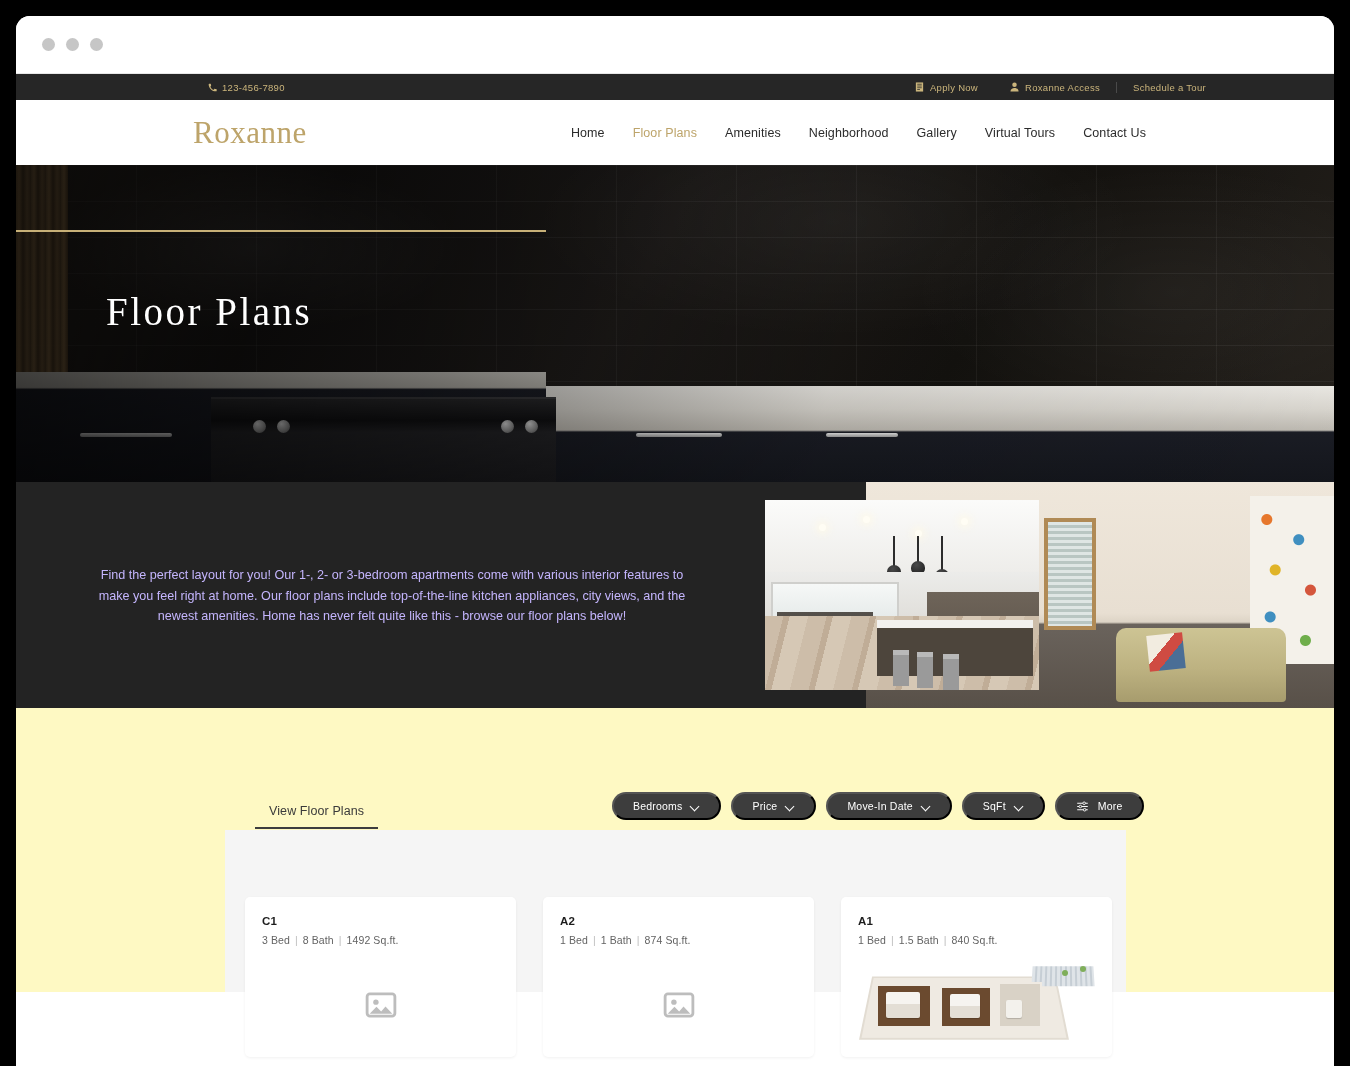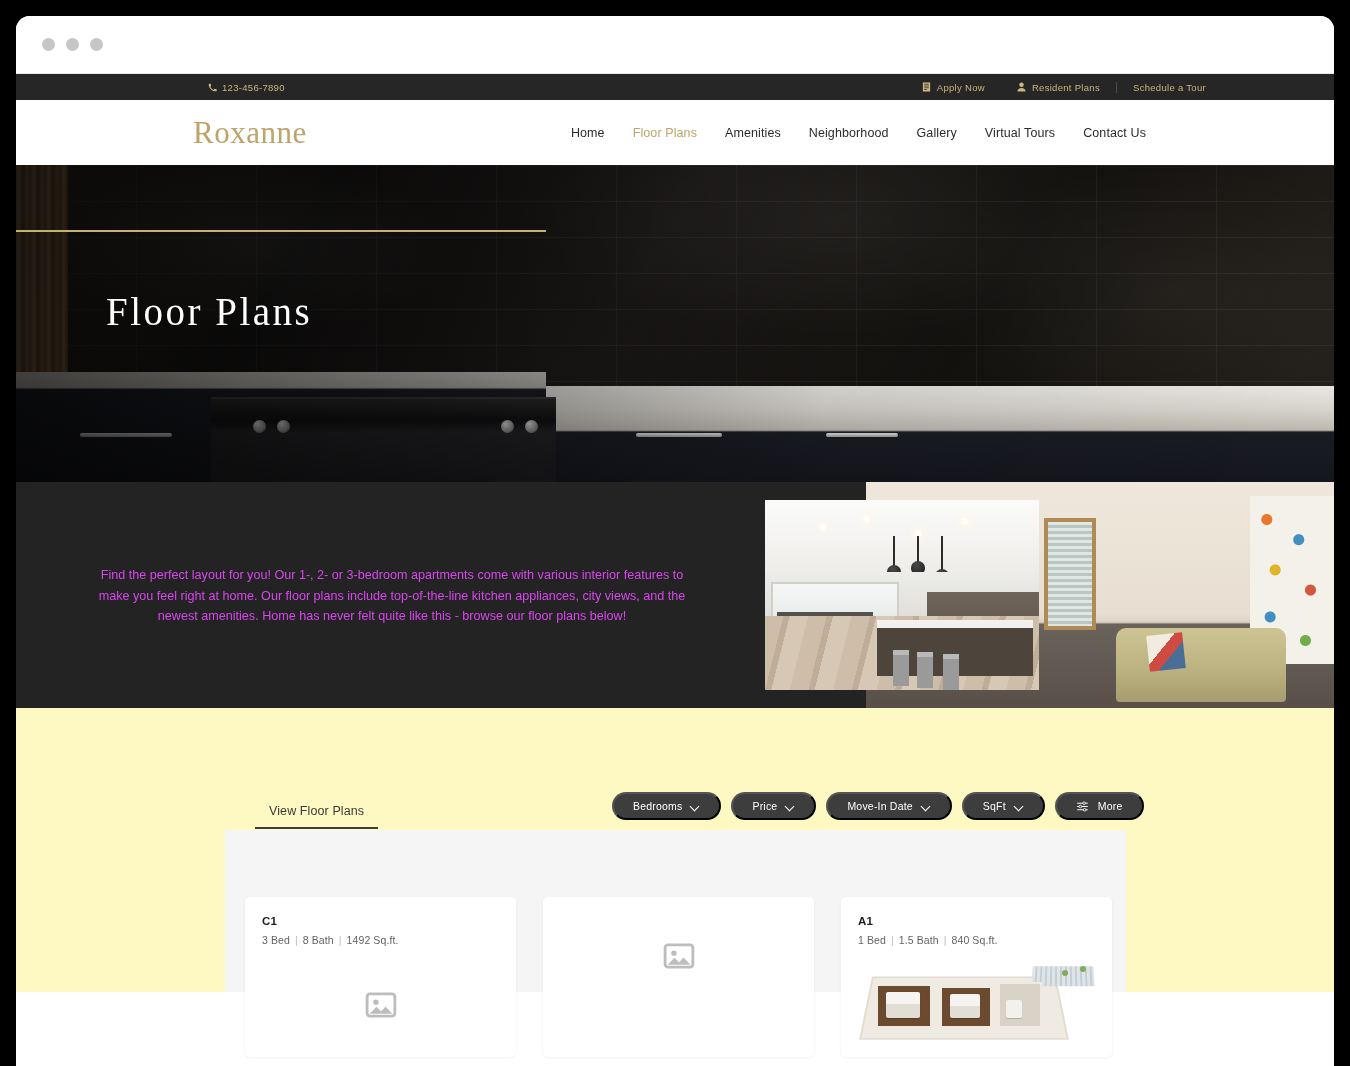--- a/index.html
+++ b/index.html
@@ -220,21 +220,21 @@
     position: relative;
     height: 226px;
     background: #232323;
     overflow: hidden;
   }
   .intro-copy {
     position: absolute;
     left: 76px; top: 83px;
     width: 600px;
     text-align: center;
-    color: #d946ef;
+    color: #c4b5fd;
     font-size: 12.6px;
     line-height: 20.5px;
   }
   .intro-img-b {
     position: absolute;
     left: 850px; top: 0px;
     width: 468px; height: 226px;
     overflow: hidden;
     background: #efe9e0;
   }
@@ -458,21 +458,21 @@
             <rect x="4" y="12" width="10" height="1.6" fill="#262626"></rect>
             <rect x="4" y="16" width="6" height="1.6" fill="#262626"></rect>
           </svg>
           <span>Apply Now</span>
         </a>
         <a class="util-link">
           <svg width="9" height="10" viewBox="0 0 20 22">
             <circle cx="10" cy="6" r="5" fill="#cbb57c"></circle>
             <path d="M1 21c0-5 4-8 9-8s9 3 9 8z" fill="#cbb57c"></path>
           </svg>
-          <span>Resident Plans</span>
+          <span>Roxanne Access</span>
         </a>
         <a class="util-link bordered">
           <span>Schedule a Tour</span>
         </a>
       </div>
     </div>
 
     <div class="nav-bar">
       <div class="brand">Roxanne</div>
       <nav class="nav-links">
@@ -610,20 +610,26 @@
             <div class="card-media">
               <svg class="img-ph" viewBox="0 0 24 24">
                 <rect x="2.2" y="4.2" width="19.6" height="15.6" rx="2" fill="none" stroke="#bdbdbd" stroke-width="2"></rect>
                 <circle cx="8.4" cy="10" r="1.9" fill="#bdbdbd"></circle>
                 <path d="M4 18.2l4.8-5 3.3 3.4 3.1-3.6 4.8 5.2z" fill="#bdbdbd"></path>
               </svg>
             </div>
           </div>
 
           <div class="card">
+            <div class="card-head">
+              <div class="card-title">A2</div>
+              <div class="card-meta">
+                <span>1 Bed</span><span class="sep">|</span><span>1 Bath</span><span class="sep">|</span><span>874 Sq.ft.</span>
+              </div>
+            </div>
             <div class="card-media">
               <svg class="img-ph" viewBox="0 0 24 24">
                 <rect x="2.2" y="4.2" width="19.6" height="15.6" rx="2" fill="none" stroke="#bdbdbd" stroke-width="2"></rect>
                 <circle cx="8.4" cy="10" r="1.9" fill="#bdbdbd"></circle>
                 <path d="M4 18.2l4.8-5 3.3 3.4 3.1-3.6 4.8 5.2z" fill="#bdbdbd"></path>
               </svg>
             </div>
           </div>
 
           <div class="card">

